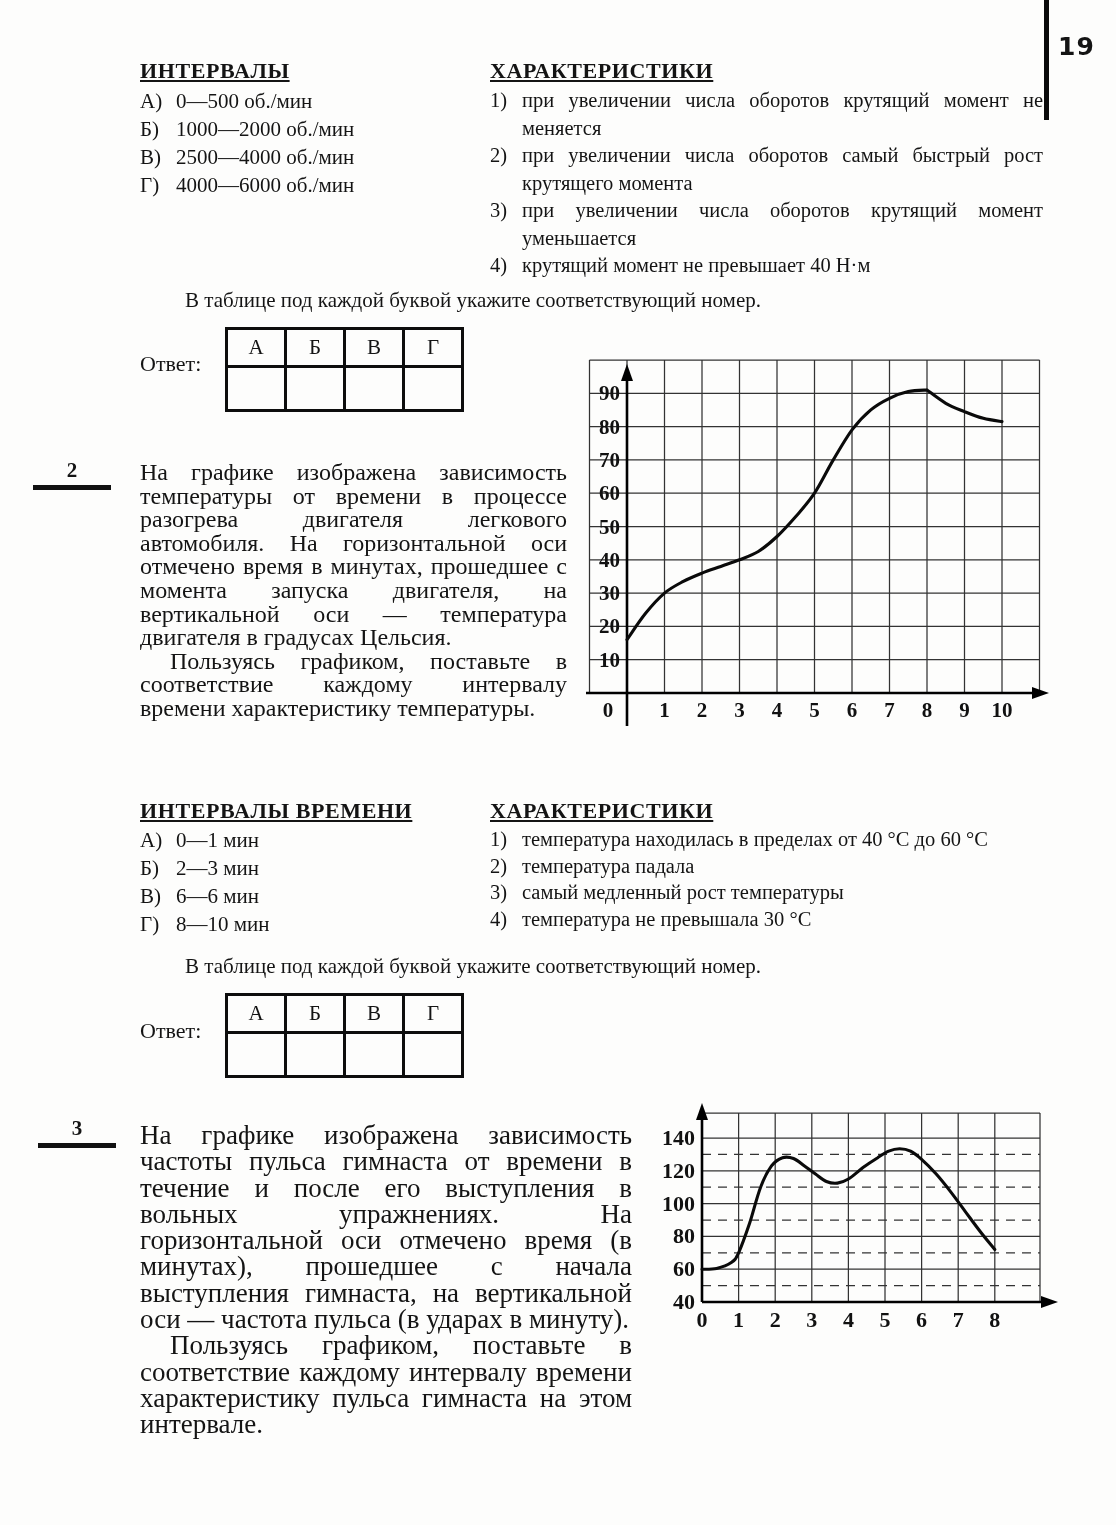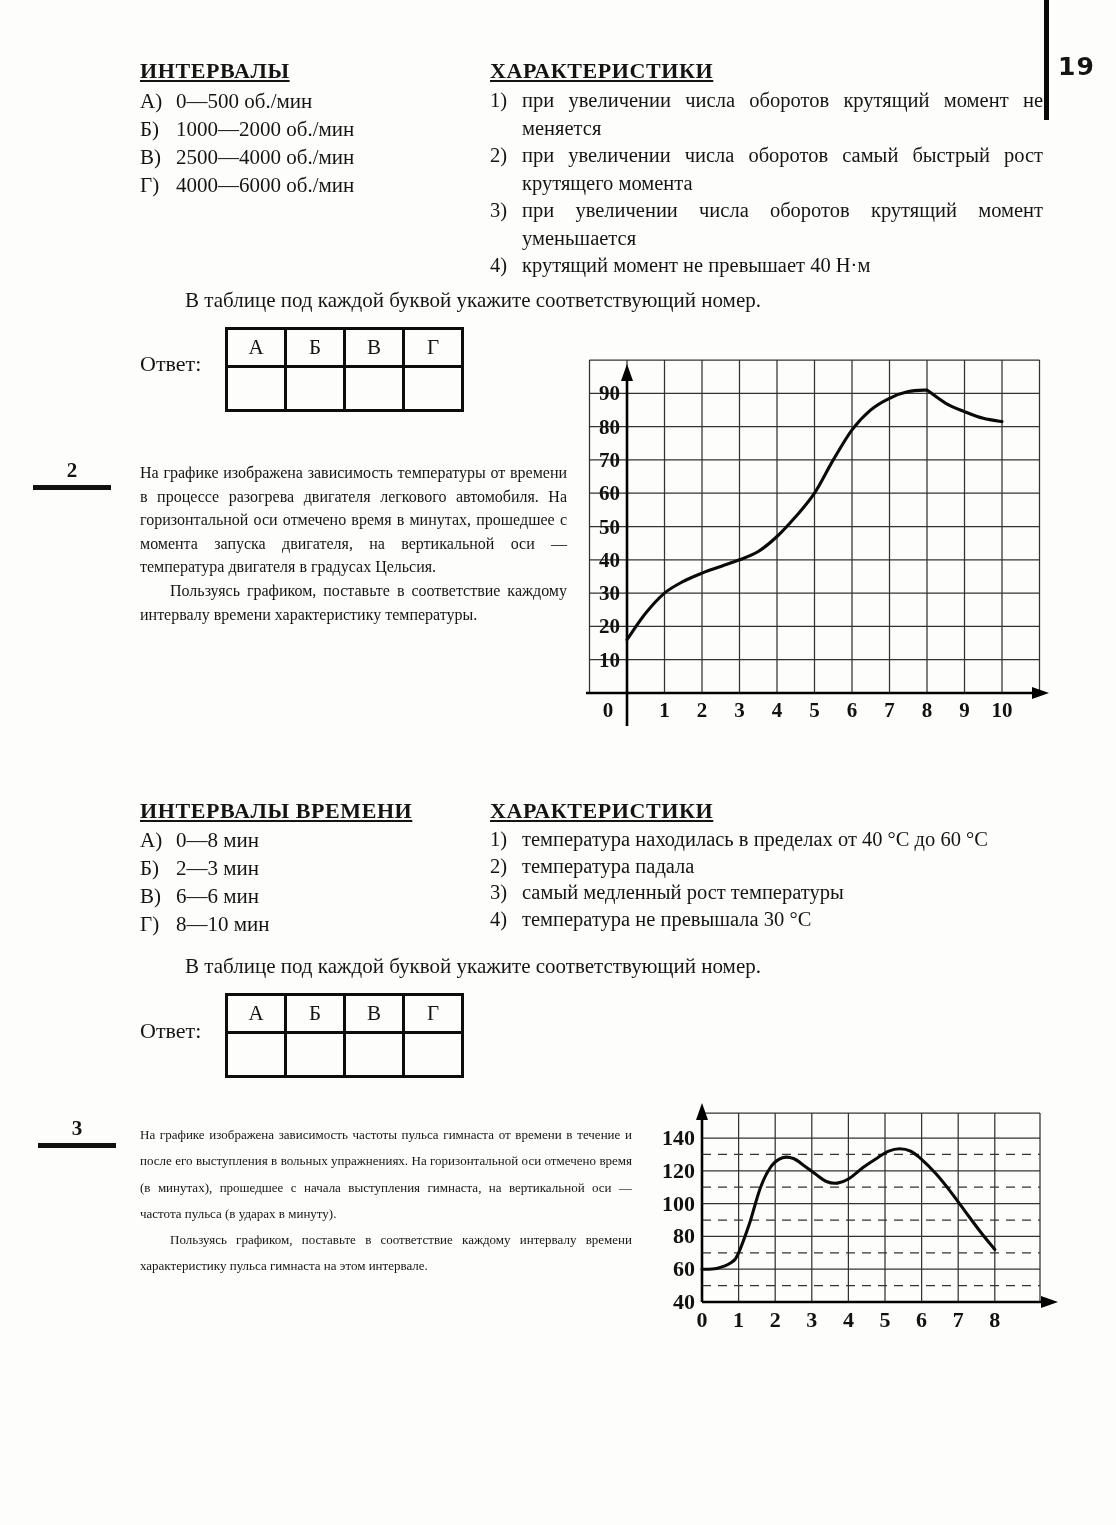--- a/index.html
+++ b/index.html
@@ -5,21 +5,21 @@
   html,body{margin:0;padding:0;}
   body{
     width:1116px;height:1525px;position:relative;
     background:#fdfdfc;color:#141414;
     font-family:"Liberation Serif","DejaVu Serif",serif;
     overflow:hidden;
   }
   .abs{position:absolute;}
   .heading{font-weight:bold;font-size:22px;letter-spacing:.6px;white-space:nowrap;text-decoration:underline;}
   .corner-bar{left:1044px;top:0;width:5px;height:120px;background:#0a0a0a;}
-  .page-num{left:1058px;top:52px;font-family:"DejaVu Sans","Liberation Sans",sans-serif;
+  .page-num{left:1058px;top:32px;font-family:"DejaVu Sans","Liberation Sans",sans-serif;
     font-weight:bold;font-size:25px;letter-spacing:1px;}
   .ivlist{font-size:21px;line-height:28px;}
   .ivlist .item{display:flex;}
   .ivlist .lbl{width:36px;flex:0 0 36px;}
   .numlist{font-size:20.5px;line-height:27.5px;}
   .numlist .item{display:flex;}
   .numlist .num{width:32px;flex:0 0 32px;}
   .numlist .txt{flex:1;text-align:justify;}
   .instruction{font-size:21px;white-space:nowrap;margin-left:45px;}
   .answer-label{font-weight:normal;font-size:22px;}
@@ -28,22 +28,22 @@
     border:3px solid #0d0d0d;width:56px;text-align:center;
     font-size:21px;padding:0;
   }
   table.answer tr.hd td{height:35px;}
   table.answer tr.bd td{height:41px;}
   .prob-marker{width:78px;text-align:center;font-weight:bold;font-size:21px;
     border-bottom:5px solid #111;padding-bottom:2px;}
   .prob-text{text-align:justify;}
   .prob-text p{margin:0;}
   .prob-text p.indent{text-indent:30px;}
-  #p2text{font-size:16px;line-height:23.6px;}
-  #p3text{font-size:13px;line-height:26.3px;}
+  #p2text{font-size:24px;line-height:23.6px;}
+  #p3text{font-size:27px;line-height:26.3px;}
   svg text{font-family:"Liberation Serif","DejaVu Serif",serif;font-weight:bold;fill:#111;}
 </style>
 </head>
 <body>
 
 <div class="abs corner-bar"></div>
 <div class="abs page-num">19</div>
 
 <div class="abs heading" style="left:140px;top:58px">ИНТЕРВАЛЫ</div>
 <div class="abs heading" style="left:490px;top:58px">ХАРАКТЕРИСТИКИ</div>
@@ -163,21 +163,21 @@
     <text x="424" y="369" text-anchor="middle" font-size="21">10</text>
     <path d="M49.0,291.7C52.1,287.3 61.5,272.8 67.8,265.1C74.0,257.3 80.3,250.4 86.5,245.1C92.8,239.8 99.0,236.8 105.3,233.4C111.5,230.1 117.8,227.6 124.0,225.1C130.3,222.6 136.5,220.7 142.8,218.5C149.0,216.2 155.3,214.3 161.5,211.8C167.8,209.3 174.0,207.4 180.3,203.5C186.5,199.6 192.8,194.3 199.0,188.5C205.3,182.7 211.5,175.7 217.8,168.5C224.0,161.3 230.3,154.6 236.5,145.2C242.8,135.8 249.0,122.4 255.3,111.9C261.5,101.4 267.8,90.3 274.0,81.9C280.3,73.6 286.5,67.2 292.8,61.9C299.0,56.7 305.3,53.3 311.5,50.3C317.8,47.2 324.0,45.0 330.3,43.6C336.5,42.2 345.9,42.2 349.0,42.0 M349.0,42.0C352.1,44.2 361.5,51.7 367.8,55.3C374.0,58.9 380.3,61.1 386.5,63.6C392.8,66.1 399.0,68.6 405.3,70.3C411.5,71.9 420.9,73.1 424.0,73.6" fill="none" stroke="#0a0a0a" stroke-width="3.1" stroke-linecap="round" stroke-linejoin="round"></path>
   </svg>
 
 <div class="abs heading" style="left:140px;top:798px">ИНТЕРВАЛЫ ВРЕМЕНИ</div>
 <div class="abs heading" style="left:490px;top:798px">ХАРАКТЕРИСТИКИ</div>
 
 <div class="abs ivlist" style="left:140px;top:826px;width:345px">
   <div class="item">
       <span class="lbl">А)</span>
-      <span>0—8 мин</span>
+      <span>0—1 мин</span>
     </div>
   <div class="item">
       <span class="lbl">Б)</span>
       <span>2—3 мин</span>
     </div>
   <div class="item">
       <span class="lbl">В)</span>
       <span>6—6 мин</span>
     </div>
   <div class="item">

